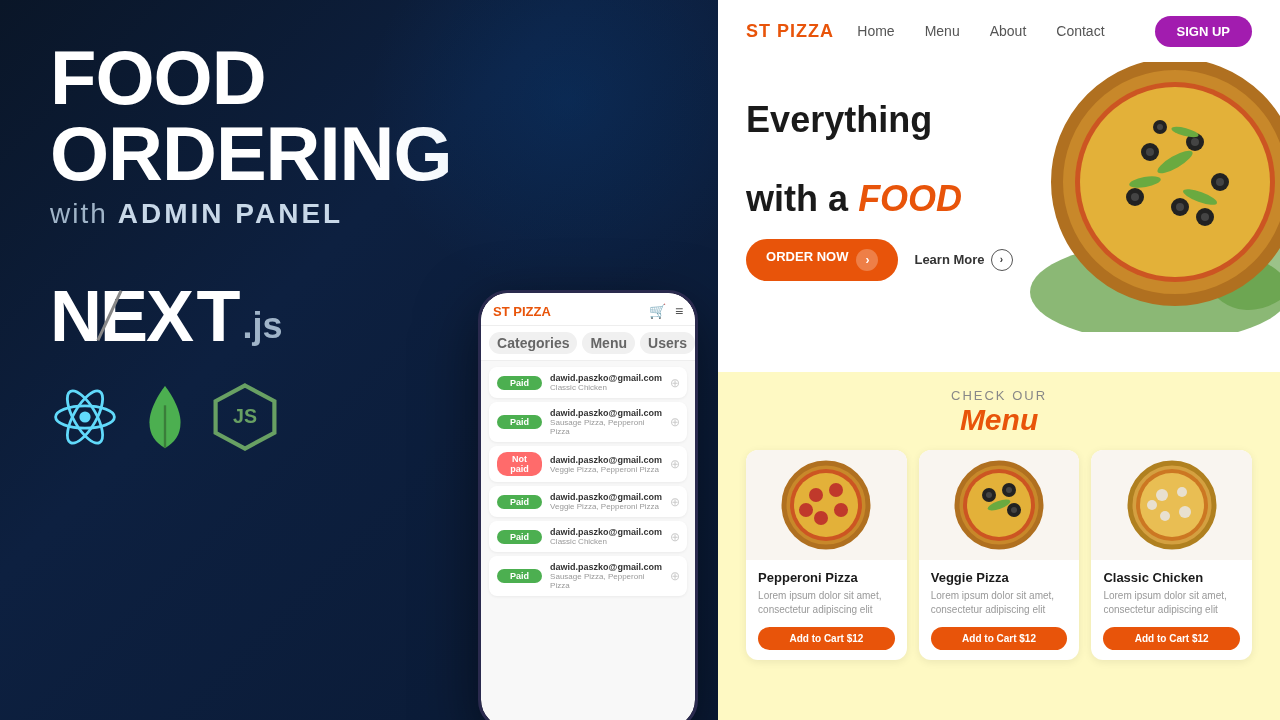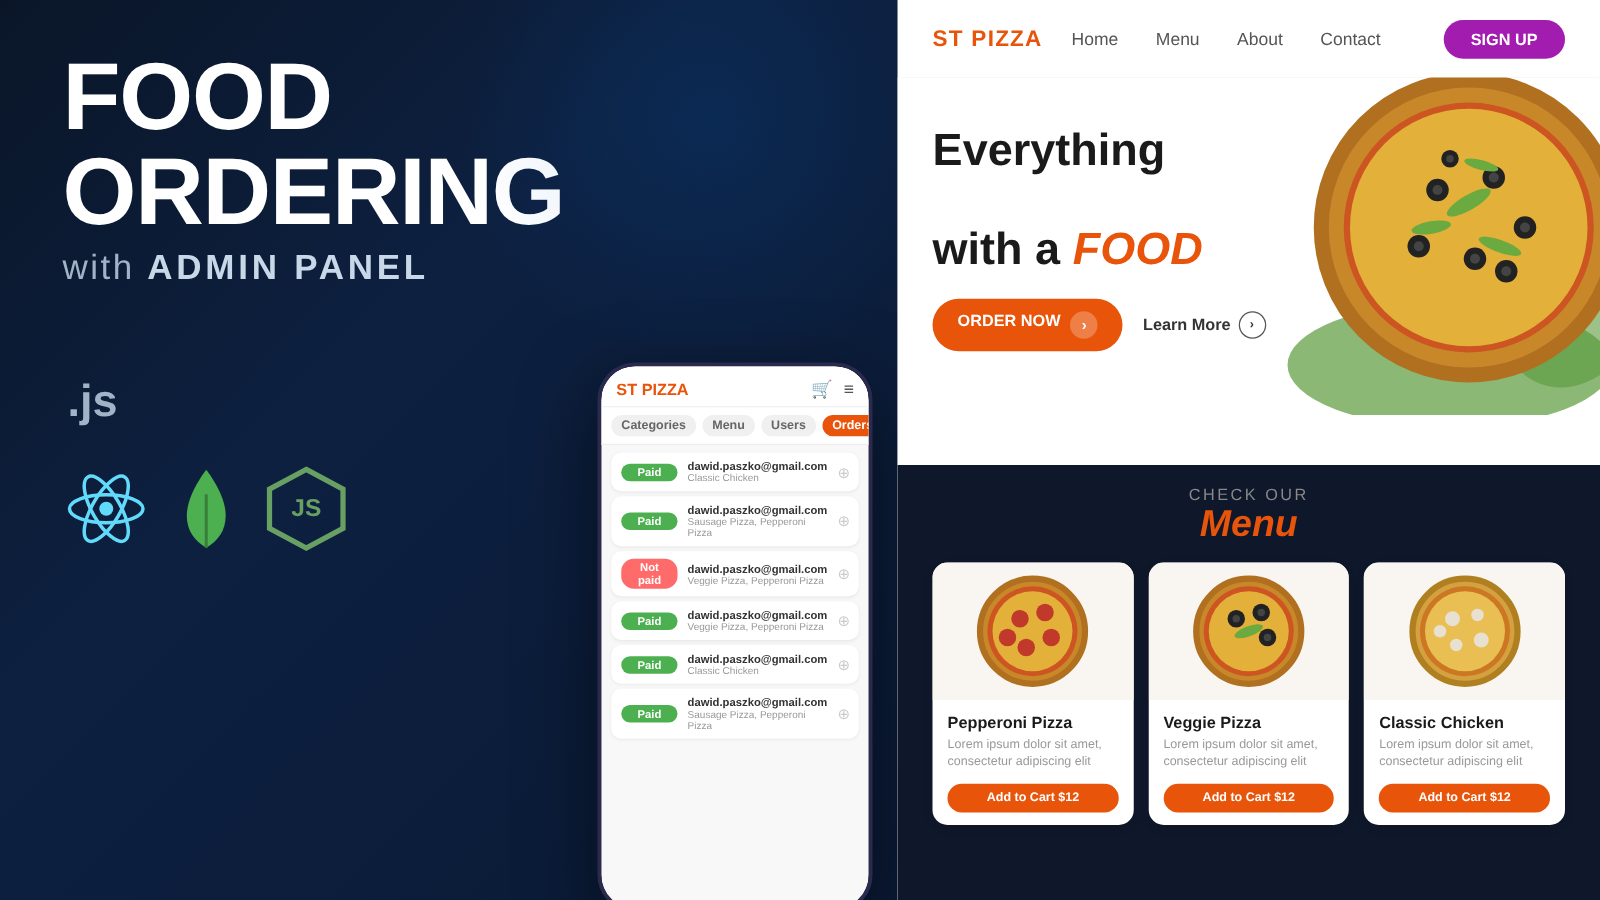--- a/index.html
+++ b/index.html
@@ -165,21 +165,21 @@
       display: flex;
       gap: 5px;
       padding: 6px 8px;
       background: #fff;
       border-bottom: 1px solid #eee;
     }
 
     .mobile-tab {
       padding: 3px 8px;
       border-radius: 15px;
-      font-size: 10px;
+      font-size: 14px;
       font-weight: 600;
       color: #666;
       background: #f0f0f0;
     }
 
     .mobile-tab.active {
       background: #e8540a;
       color: #fff;
     }
 
@@ -392,21 +392,21 @@
     .hero-pizza-img {
       position: absolute;
       right: -20px;
       top: -10px;
       width: 280px;
       height: 280px;
     }
 
     
     .menu-section {
-      background: #0f172a;
+      background: #fef9c3;
       flex: 1;
       padding: 16px 28px;
       overflow: hidden;
     }
 
     .menu-header {
       text-align: center;
       margin-bottom: 14px;
     }
 
@@ -504,20 +504,25 @@
     <div class="main-title">FOOD</div>
     <div class="main-title">ORDERING</div>
     <div class="subtitle-row">
       <span class="subtitle-text">with</span>
       <span class="admin-panel-text">ADMIN PANEL</span>
     </div>
   </div>
 
   <div class="nextjs-area">
     <div class="nextjs-logo">
+      <div class="next-logo-container">
+        <span class="next-text">NEX</span>
+        <div class="slash-line"></div>
+        <span class="next-text">T</span>
+      </div>
       <span class="js-text">.js</span>
     </div>
   </div>
 
   <div class="tech-icons">
 
     <svg class="react-icon" viewBox="0 0 100 100">
       <circle cx="50" cy="50" r="8" fill="#61dafb"></circle>
       <ellipse cx="50" cy="50" rx="42" ry="16" fill="none" stroke="#61dafb" stroke-width="4"></ellipse>
       <ellipse cx="50" cy="50" rx="42" ry="16" fill="none" stroke="#61dafb" stroke-width="4" transform="rotate(60 50 50)"></ellipse>

